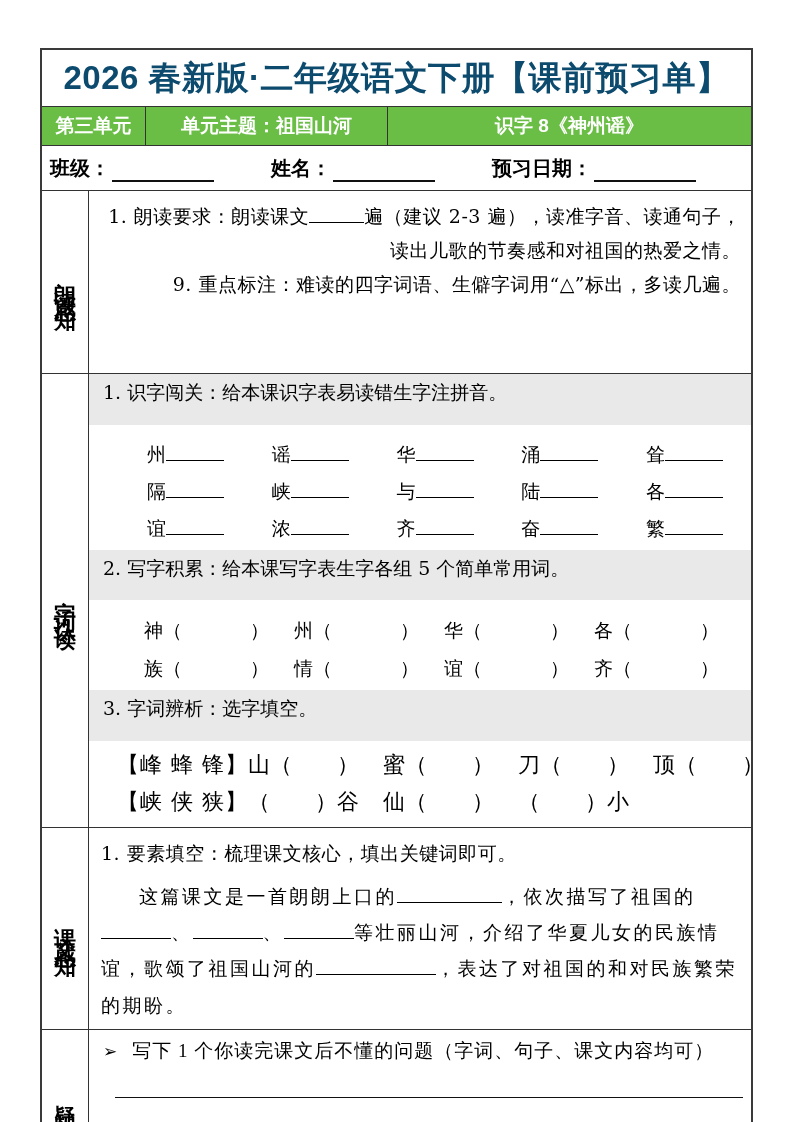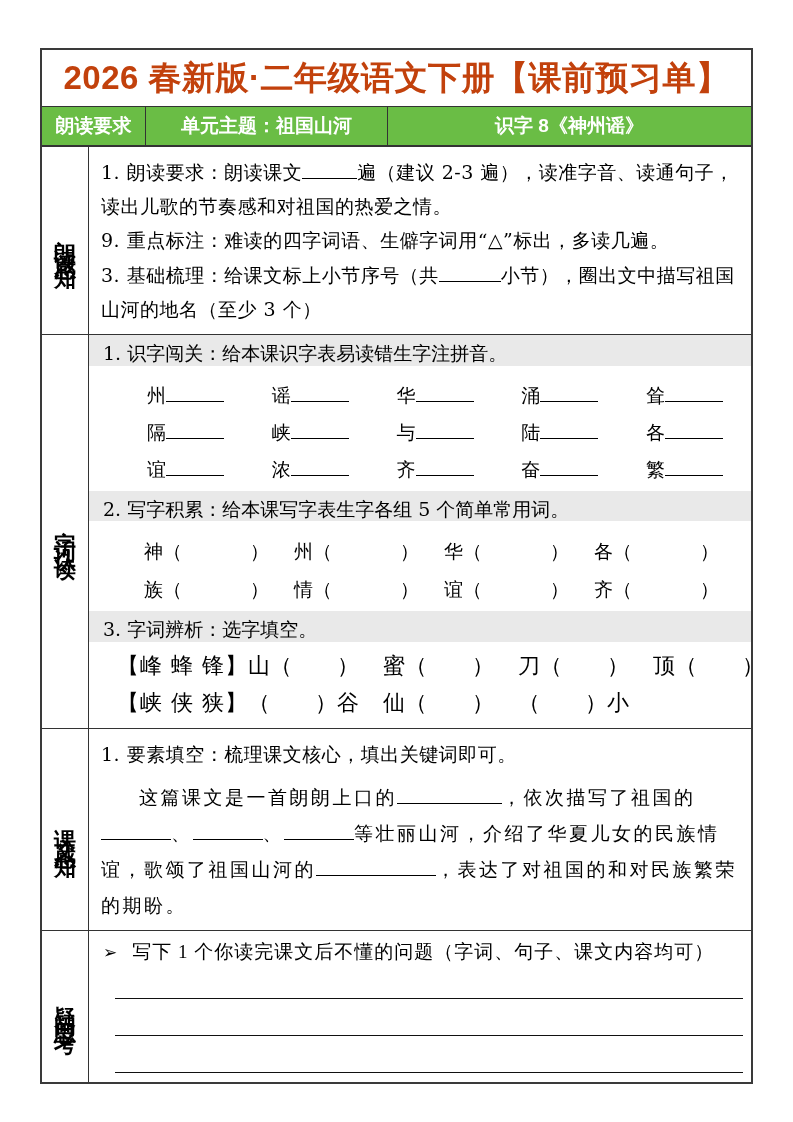--- a/index.html
+++ b/index.html
@@ -3,21 +3,21 @@
 <meta charset="utf-8">
 <style>
   * { margin:0; padding:0; box-sizing:border-box; }
   html,body { width:793px; height:1122px; background:#ffffff; overflow:hidden; }
   body { font-family:"DejaVu Serif","Liberation Serif",serif; color:#000; }
 
   .sheet { position:absolute; left:40px; top:48px; width:713px; border:2.5px solid #3a3a3a; background:#fff; }
 
   
   .title-row { height:56px; display:flex; align-items:center; justify-content:center; }
-  .title-row .t { font-family:"Liberation Sans","DejaVu Sans",sans-serif; font-weight:bold; font-size:33px; color:#c2410c; letter-spacing:0.5px; white-space:nowrap; }
+  .title-row .t { font-family:"Liberation Sans","DejaVu Sans",sans-serif; font-weight:bold; font-size:33px; color:#0c4a6e; letter-spacing:0.5px; white-space:nowrap; }
 
   
   .gbar { display:flex; height:40px; border-top:1.5px solid #333; border-bottom:1.5px solid #333; background:#6abd45; }
   .gbar .cell { display:flex; align-items:center; justify-content:center; color:#fff; font-family:"Liberation Sans","DejaVu Sans",sans-serif; font-weight:bold; font-size:19px; }
   .gbar .c1 { width:104px; border-right:1.5px solid #333; }
   .gbar .c2 { width:242px; border-right:1.5px solid #333; }
   .gbar .c3 { flex:1; }
 
   
   .info { height:44px; display:flex; align-items:center; justify-content:space-between; padding:0 55px 0 8px; font-family:"Liberation Sans","DejaVu Sans",sans-serif; font-weight:bold; font-size:20px; }
@@ -31,25 +31,25 @@
   .content { flex:1; min-width:0; }
 
   .txt { font-size:19px; line-height:1.8; letter-spacing:0.5px; }
   .blank { display:inline-block; border-bottom:1.5px solid #000; height:1em; vertical-align:baseline; }
   .w55 { width:55px; } .w62 { width:62px; } .w58 { width:58px; }
   .w105{ width:105px; } .w70 { width:70px; } .w120{ width:120px; }
   .gap45 { display:inline-block; width:45px; }
   .gap68 { display:inline-block; width:68px; }
 
   
-  .read-c { padding:8px 10px 8px 12px; min-height:182px; }
+  .read-c { padding:8px 10px 8px 12px; min-height:182px;text-align:right; }
 
   
   .words-c { min-height:367px; padding-bottom:6px; }
-  .strip { background:#e9e9e9; padding:6px 10px 0 14px; font-size:19px; line-height:1.3; }
+  .strip { background:#e9e9e9; padding:6px 10px 20px 14px; font-size:19px; line-height:1.3; }
   .pinyin-row { display:flex; justify-content:space-between; padding:0 28px 0 58px; font-size:19px; height:37px; align-items:flex-end; }
   .pinyin-row .pcell { white-space:nowrap; }
   .compose-row { display:flex; justify-content:space-between; padding:0 32px 0 55px; font-size:19px; height:38px; align-items:flex-end; white-space:nowrap; }
   .choose-row { padding:3px 10px 0 28px; font-size:22px; height:37px; white-space:nowrap; }
   .choose-row .bracket { letter-spacing:1px; }
   .choose-row .item { margin-left:24px; }
   .choose-row .item0 { margin-left:0; }
   .strip + .pinyin-row, .strip + .compose-row, .strip + .choose-row { margin-top:6px; }
   .words-c .strip { margin-top:8px; }
   .words-c .strip:first-child { margin-top:0; }
@@ -68,38 +68,49 @@
 </head>
 <body>
 
 <div class="sheet">
 
   <div class="title-row">
     <div class="t">2026 春新版·二年级语文下册【课前预习单】</div>
   </div>
 
   <div class="gbar">
-    <div class="cell c1">朗读要求</div>
+    <div class="cell c1">第三单元</div>
     <div class="cell c2">单元主题：祖国山河</div>
     <div class="cell c3">识字 8《神州谣》</div>
   </div>
 
+  <div class="info">
+    <div class="grp">
+      <span>班级：</span>
+      <span class="iblank"></span>
+    </div>
+    <div class="grp">
+      <span>姓名：</span>
+      <span class="iblank"></span>
+    </div>
+    <div class="grp">
+      <span>预习日期：</span>
+      <span class="iblank"></span>
+    </div>
+  </div>
 
   <div class="section">
     <div class="side">
       <span>朗读感知</span>
     </div>
     <div class="content read-c">
       <div class="txt">
         <span>1. 朗读要求：朗读课文</span><span class="blank w55"></span><span>遍（建议 2-3 遍），读准字音、读通句子，读出儿歌的节奏感和对祖国的热爱之情。</span>
       </div>
       <div class="txt">9. 重点标注：难读的四字词语、生僻字词用“△”标出，多读几遍。</div>
-      <div class="txt">
-        <span>3. 基础梳理：给课文标上小节序号（共</span><span class="blank w62"></span><span>小节），圈出文中描写祖国山河的地名（至少 3 个）</span>
-      </div>
     </div>
   </div>
 
   <div class="section">
     <div class="side">
       <span>字词认读</span>
     </div>
     <div class="content words-c">
 
       <div class="strip">1. 识字闯关：给本课识字表易读错生字注拼音。</div>

